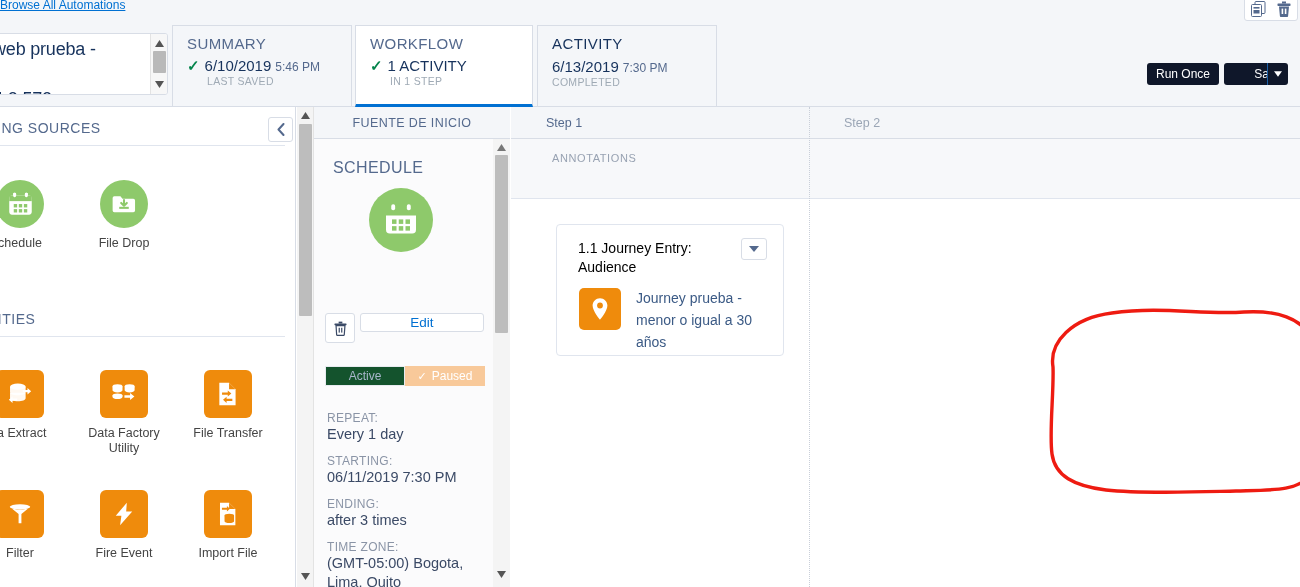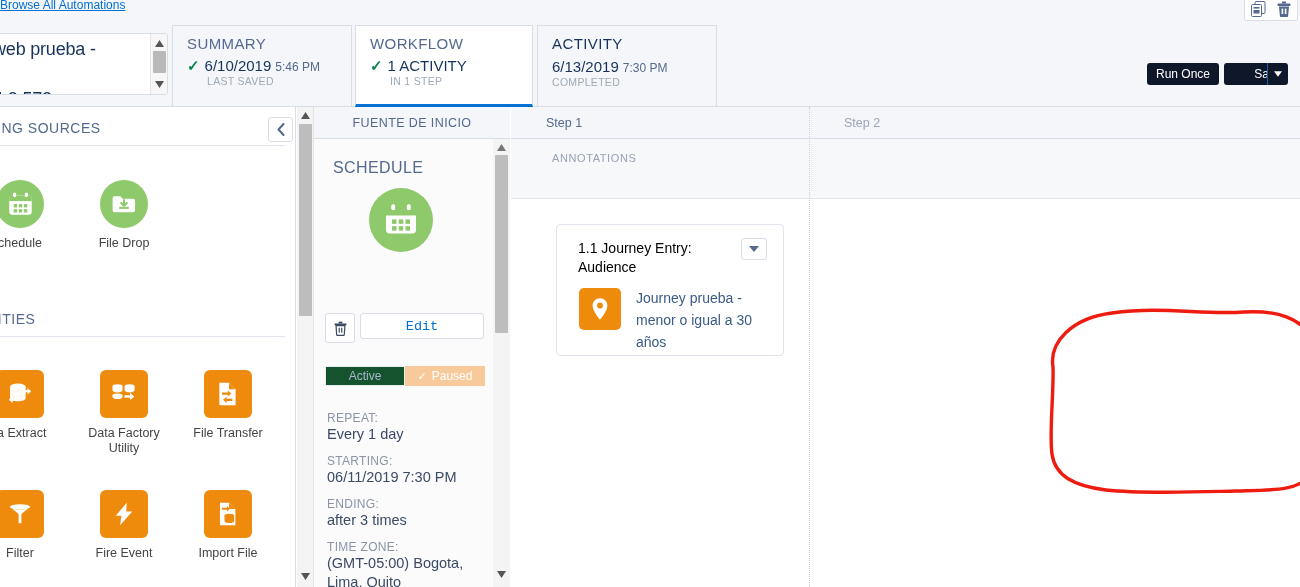--- a/index.html
+++ b/index.html
@@ -144,23 +144,23 @@
     border-radius: 50%; background: #8ec96b;
     display: flex; align-items: center; justify-content: center;
   }
   .sched-actions { position: absolute; left: 11px; top: 174px; display: flex; }
   .del-btn {
     width: 30px; height: 30px; background: #fff; border: 1px solid #d8dde6;
     border-radius: 3px; display: flex; align-items: center; justify-content: center;
     cursor: pointer;
   }
   .edit-btn {
-    width: 124px; height: 26px; margin-left: 5px; background: #fff;
+    width: 124px; height: 19px; margin-left: 5px; background: #fff;
     border: 1px solid #d8dde6; border-radius: 3px; color: #0070d2;
-    font-size: 13.5px; font-family: Liberation Mono, monospace; cursor: pointer;
+    font-size: 13.5px; font-family: Liberation Sans, sans-serif; cursor: pointer;
   }
   .toggle { position: absolute; left: 11px; top: 227px; display: flex; }
   .tg {
     height: 20px; display: flex; align-items: center; justify-content: center;
     font-size: 12px; cursor: pointer;
   }
   .tg.active-state { width: 80px; background: #14532d; border: 1px solid #e8ebf0; color: #a8b7cc; }
   .tg.paused-state { width: 80px; background: #f8c99a; color: #ffffff; }
   .tg .ck { margin-right: 5px; font-size: 11px; }
   .detail { position: absolute; left: 13px; width: 170px; }

